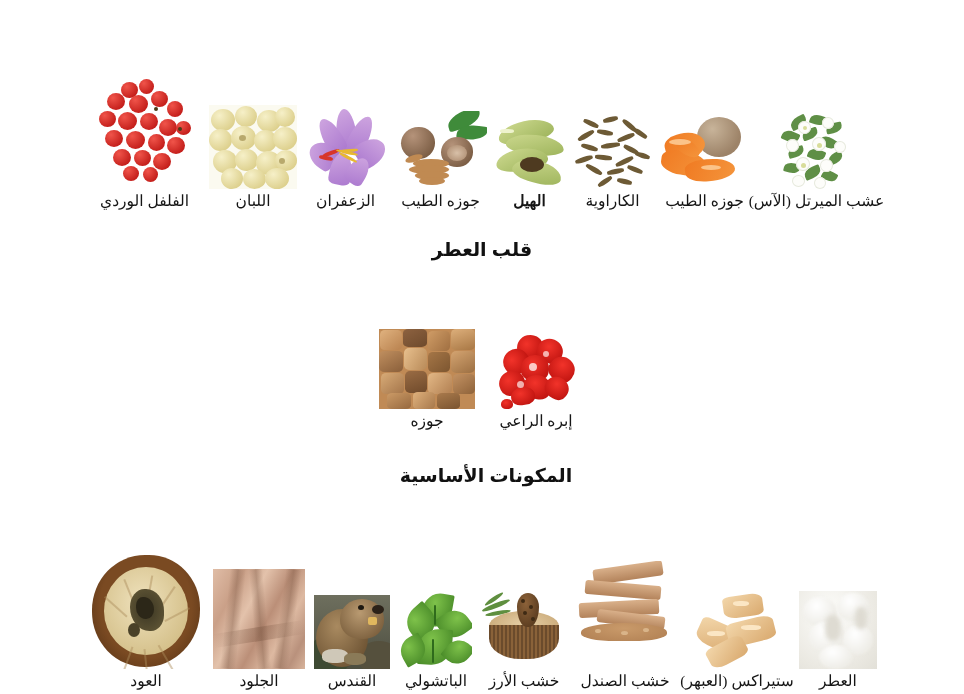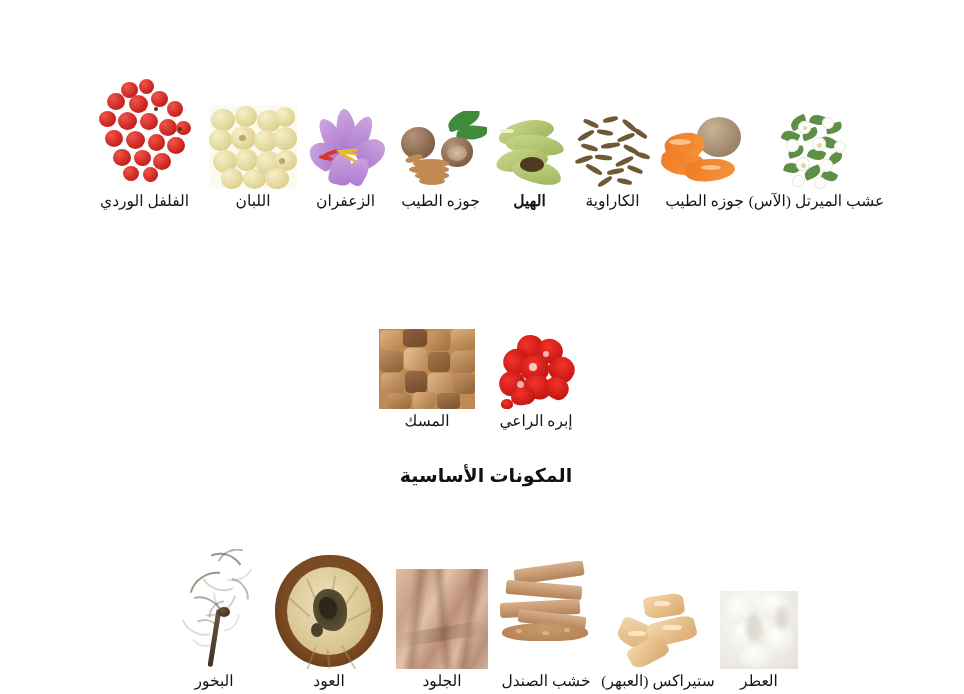--- a/index.html
+++ b/index.html
@@ -355,20 +355,21 @@
           <div class="fl" style="left:34px;top:64px;width:12px;height:12px;"></div>
           <div class="fc" style="left:23px;top:13px;width:4px;height:4px;"></div>
           <div class="fc" style="left:37px;top:30px;width:5px;height:5px;"></div>
           <div class="fc" style="left:21px;top:50px;width:5px;height:5px;"></div>
         </div>
       </div>
       <div class="caption">عشب الميرتل (الآس)</div>
     </div>
   </div>
 
+  <div class="section-heading" style="position:absolute; top:240px; left:0;">قلب العطر</div>
 
   <div class="row" style="position:absolute; top:300px; right:0; height:130px;">
 
     <div class="item" style="width:108px;">
       <div class="thumb" style="width:96px;height:80px;">
         <div class="art" style="background:#c08a55;">
           <div class="chunk" style="left:1px;top:1px;width:22px;height:20px;background:linear-gradient(140deg,#e0b27f,#b9824f);"></div>
           <div class="chunk" style="left:24px;top:0px;width:24px;height:18px;background:linear-gradient(150deg,#8d6240,#6e4a2c);"></div>
           <div class="chunk" style="left:49px;top:2px;width:22px;height:20px;background:linear-gradient(130deg,#cf9c66,#a06f41);"></div>
           <div class="chunk" style="left:72px;top:0px;width:24px;height:21px;background:linear-gradient(160deg,#ddaf7b,#a87744);"></div>
@@ -378,21 +379,21 @@
           <div class="chunk" style="left:72px;top:22px;width:24px;height:22px;background:linear-gradient(150deg,#d4a471,#9c6f42);"></div>
           <div class="chunk" style="left:2px;top:44px;width:23px;height:21px;background:linear-gradient(140deg,#d8ab77,#a4754a);"></div>
           <div class="chunk" style="left:26px;top:42px;width:22px;height:22px;background:linear-gradient(160deg,#9a6c44,#6f4a2b);"></div>
           <div class="chunk" style="left:49px;top:44px;width:24px;height:21px;background:linear-gradient(130deg,#e3b886,#b28052);"></div>
           <div class="chunk" style="left:74px;top:45px;width:22px;height:20px;background:linear-gradient(145deg,#c39263,#8e6239);"></div>
           <div class="chunk" style="left:8px;top:64px;width:24px;height:16px;background:linear-gradient(150deg,#cb9a66,#96683e);"></div>
           <div class="chunk" style="left:34px;top:63px;width:22px;height:17px;background:linear-gradient(130deg,#dfb17c,#a7784b);"></div>
           <div class="chunk" style="left:58px;top:64px;width:23px;height:16px;background:linear-gradient(160deg,#a97a4c,#7a5430);"></div>
         </div>
       </div>
-      <div class="caption">المسك</div>
+      <div class="caption">جوزه</div>
     </div>
 
     <div class="item" style="width:110px;">
       <div class="thumb" style="width:86px;height:80px;">
         <div class="art">
           <div class="gpetal" style="left:24px;top:6px;width:26px;height:24px;transform:rotate(-14deg);"></div>
           <div class="gpetal" style="left:44px;top:10px;width:26px;height:24px;transform:rotate(22deg);"></div>
           <div class="gpetal" style="left:10px;top:20px;width:26px;height:25px;transform:rotate(-36deg);"></div>
           <div class="gpetal" style="left:56px;top:28px;width:26px;height:25px;transform:rotate(42deg);"></div>
           <div class="gpetal" style="left:28px;top:26px;width:28px;height:26px;transform:rotate(4deg);"></div>
@@ -407,36 +408,20 @@
         </div>
       </div>
       <div class="caption">إبره الراعي</div>
     </div>
   </div>
 
   <div class="section-heading" style="position:absolute; top:466px; left:4px;">المكونات الأساسية</div>
 
   <div class="row" style="position:absolute; top:520px; right:0; height:170px;">
 
-    <div class="item" style="width:104px;">
-      <div class="thumb" style="width:92px;height:120px;">
-        <div class="art">
-          <div class="smoke" style="left:32px;top:4px;width:40px;height:34px;transform:rotate(18deg);"></div>
-          <div class="smoke" style="left:48px;top:0px;width:34px;height:28px;transform:rotate(-24deg);opacity:.7;"></div>
-          <div class="smoke" style="left:20px;top:24px;width:46px;height:38px;transform:rotate(-34deg);"></div>
-          <div class="smoke" style="left:44px;top:30px;width:34px;height:30px;transform:rotate(52deg);opacity:.65;"></div>
-          <div class="smoke" style="left:12px;top:48px;width:40px;height:34px;transform:rotate(28deg);opacity:.8;"></div>
-          <div class="smoke" style="left:40px;top:52px;width:28px;height:26px;transform:rotate(-48deg);opacity:.55;"></div>
-          <div class="smoke" style="left:22px;top:70px;width:26px;height:24px;transform:rotate(14deg);opacity:.6;"></div>
-          <div class="smokestick" style="left:44px;top:60px;width:5px;height:58px;transform:rotate(9deg);border-radius:2px;"></div>
-          <div class="sp" style="left:50px;top:58px;width:12px;height:10px;background:radial-gradient(ellipse at 40% 35%,#6a553c,#2e2419);"></div>
-        </div>
-      </div>
-      <div class="caption">البخور</div>
-    </div>
 
     <div class="item" style="width:126px;">
       <div class="thumb" style="width:112px;height:116px;">
         <div class="art">
           <div class="oudbark" style="left:2px;top:2px;width:108px;height:112px;"></div>
           <div class="oudcore" style="left:14px;top:14px;width:84px;height:88px;"></div>
           <div class="oudray" style="left:55px;top:22px;width:1.5px;height:36px;transform:rotate(10deg);"></div>
           <div class="oudray" style="left:46px;top:24px;width:1.5px;height:34px;transform:rotate(-22deg);"></div>
           <div class="oudray" style="left:66px;top:28px;width:1.5px;height:32px;transform:rotate(34deg);"></div>
           <div class="oudray" style="left:36px;top:34px;width:1.5px;height:30px;transform:rotate(-48deg);"></div>
@@ -456,22 +441,71 @@
       <div class="thumb" style="width:92px;height:100px;">
         <div class="leatherbg"></div>
         <div class="lfold" style="left:12px;top:0;width:16px;height:100px;transform:rotate(6deg);"></div>
         <div class="lfold" style="left:40px;top:0;width:14px;height:100px;transform:rotate(-5deg);"></div>
         <div class="lfold" style="left:66px;top:0;width:16px;height:100px;transform:rotate(8deg);"></div>
         <div class="lfold" style="left:0px;top:58px;width:92px;height:14px;transform:rotate(-9deg);"></div>
       </div>
       <div class="caption">الجلود</div>
     </div>
 
-
-
+    <div class="item" style="width:86px;">
+      <div class="thumb" style="width:76px;height:74px;">
+        <div class="beaverbg"></div>
+        <div class="art">
+          <div class="sp" style="left:-6px;top:40px;width:44px;height:40px;background:#3e4a33;"></div>
+          <div class="sp" style="left:44px;top:46px;width:42px;height:34px;background:#55503d;"></div>
+          <div class="bfur" style="left:2px;top:14px;width:52px;height:58px;"></div>
+          <div class="bface" style="left:26px;top:4px;width:44px;height:40px;"></div>
+          <div class="bnose" style="left:58px;top:10px;width:12px;height:9px;"></div>
+          <div class="btooth" style="left:54px;top:22px;width:9px;height:8px;"></div>
+          <div class="sp" style="left:44px;top:10px;width:6px;height:5px;background:#1d1710;"></div>
+          <div class="sp" style="left:8px;top:54px;width:26px;height:14px;background:#cfc8b8;border-radius:40%;"></div>
+          <div class="sp" style="left:30px;top:58px;width:22px;height:12px;background:#8a7a58;border-radius:40%;"></div>
+        </div>
+      </div>
+      <div class="caption">القندس</div>
+    </div>
+
+    <div class="item" style="width:82px;">
+      <div class="thumb" style="width:72px;height:76px;">
+        <div class="art">
+          <div class="pleaf" style="left:22px;top:0px;width:30px;height:34px;transform:rotate(10deg);"></div>
+          <div class="pleaf" style="left:6px;top:14px;width:30px;height:30px;transform:rotate(-42deg);"></div>
+          <div class="pleaf" style="left:40px;top:16px;width:28px;height:30px;transform:rotate(54deg);"></div>
+          <div class="pleaf" style="left:18px;top:36px;width:34px;height:36px;transform:rotate(4deg);"></div>
+          <div class="pleaf" style="left:0px;top:44px;width:26px;height:26px;transform:rotate(-30deg);"></div>
+          <div class="pleaf" style="left:46px;top:46px;width:24px;height:26px;transform:rotate(40deg);"></div>
+          <div class="sp" style="left:34px;top:12px;width:2px;height:20px;background:#2f6b1c;border-radius:1px;"></div>
+          <div class="sp" style="left:32px;top:46px;width:2px;height:24px;background:#2f6b1c;border-radius:1px;"></div>
+        </div>
+      </div>
+      <div class="caption">الباتشولي</div>
+    </div>
+
+    <div class="item" style="width:94px;">
+      <div class="thumb" style="width:86px;height:82px;">
+        <div class="art">
+          <div class="needle" style="left:0px;top:16px;width:30px;height:5px;transform:rotate(-22deg);"></div>
+          <div class="needle" style="left:4px;top:24px;width:26px;height:4px;transform:rotate(-10deg);"></div>
+          <div class="needle" style="left:2px;top:10px;width:22px;height:4px;transform:rotate(-34deg);"></div>
+          <div class="logtop" style="left:8px;top:24px;width:70px;height:30px;"></div>
+          <div class="logside" style="left:8px;top:38px;width:70px;height:34px;"></div>
+          <div class="cone" style="left:36px;top:6px;width:22px;height:34px;"></div>
+          <div class="sp" style="left:40px;top:12px;width:4px;height:4px;background:#3e2a14;"></div>
+          <div class="sp" style="left:48px;top:18px;width:4px;height:4px;background:#3e2a14;"></div>
+          <div class="sp" style="left:42px;top:24px;width:4px;height:4px;background:#3e2a14;"></div>
+          <div class="sp" style="left:50px;top:30px;width:4px;height:4px;background:#3e2a14;"></div>
+        </div>
+      </div>
+      <div class="caption">خشب الأرز</div>
+    </div>
 
     <div class="item" style="width:108px;gap:28px;">
       <div class="thumb" style="width:96px;height:80px;">
         <div class="art">
           <div class="stick" style="left:16px;top:4px;width:70px;height:15px;transform:rotate(-8deg);"></div>
           <div class="stick" style="left:8px;top:22px;width:76px;height:14px;transform:rotate(5deg);"></div>
           <div class="stick" style="left:2px;top:40px;width:80px;height:15px;transform:rotate(-3deg);"></div>
           <div class="stick" style="left:20px;top:52px;width:68px;height:13px;transform:rotate(7deg);"></div>
           <div class="powder" style="left:4px;top:62px;width:86px;height:18px;"></div>
           <div class="sp" style="left:18px;top:68px;width:6px;height:4px;background:#d9b489;"></div>

